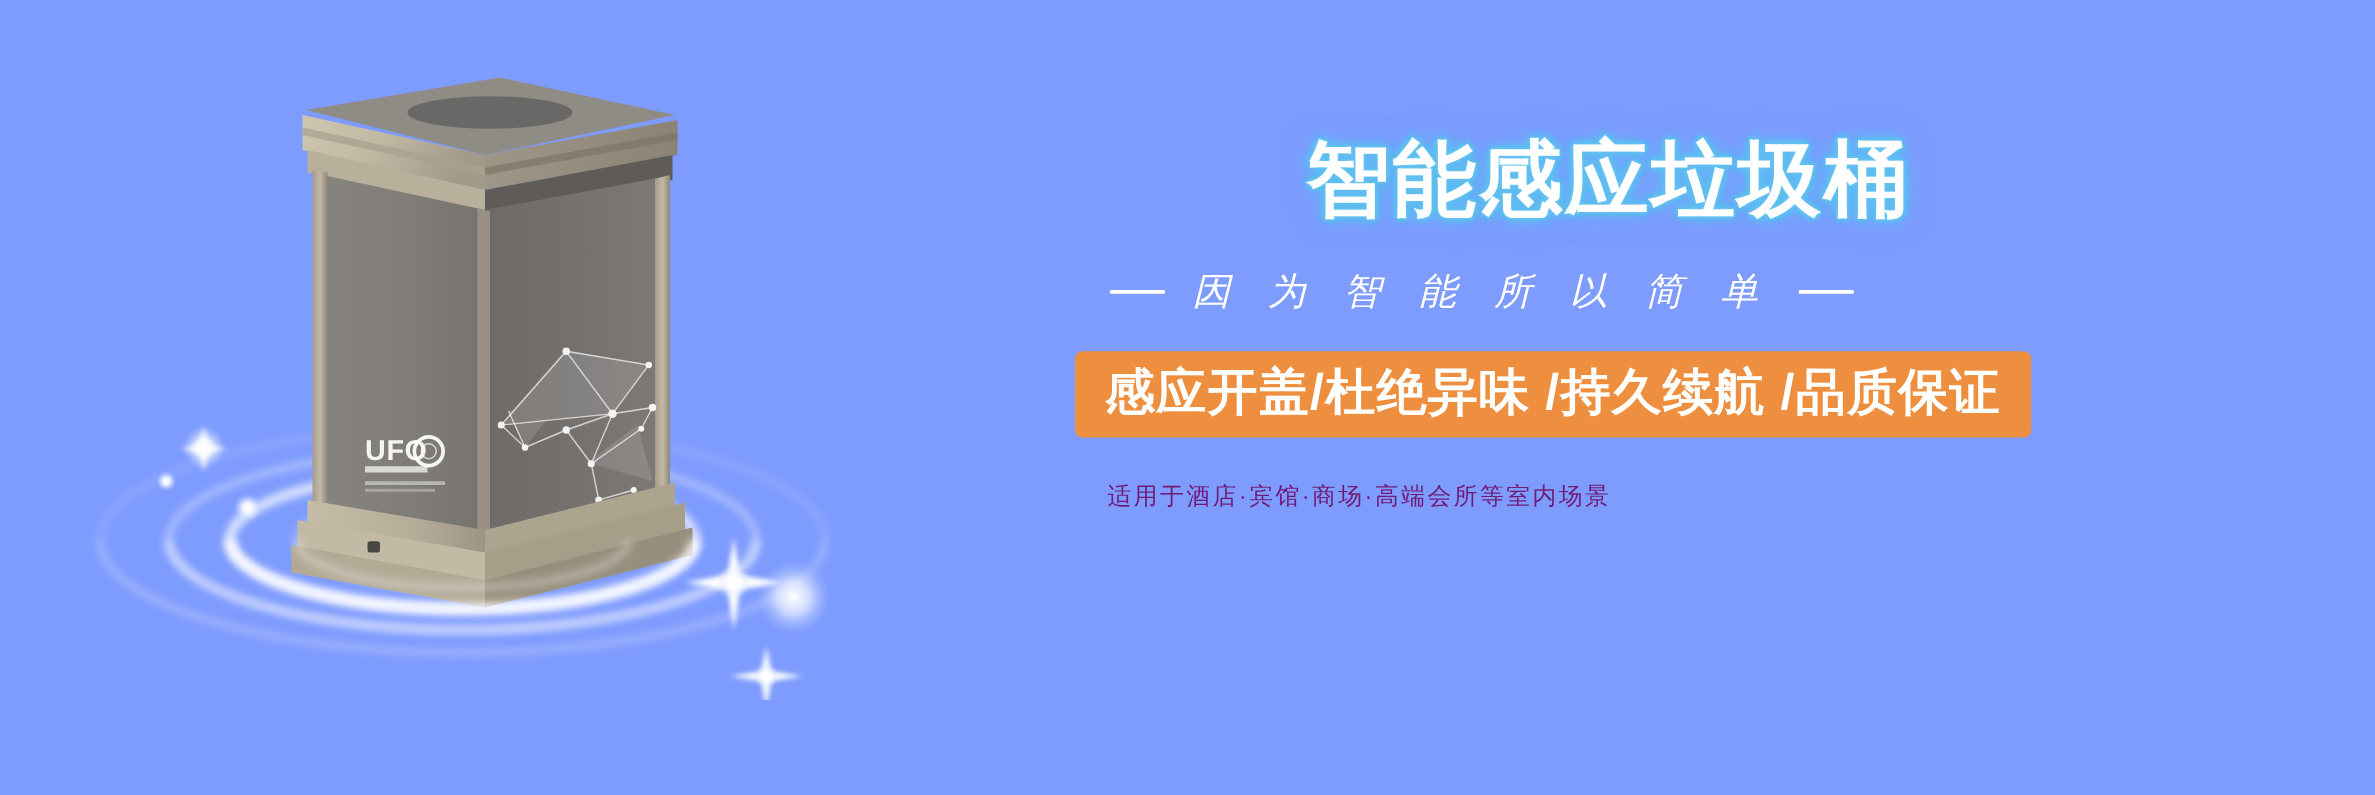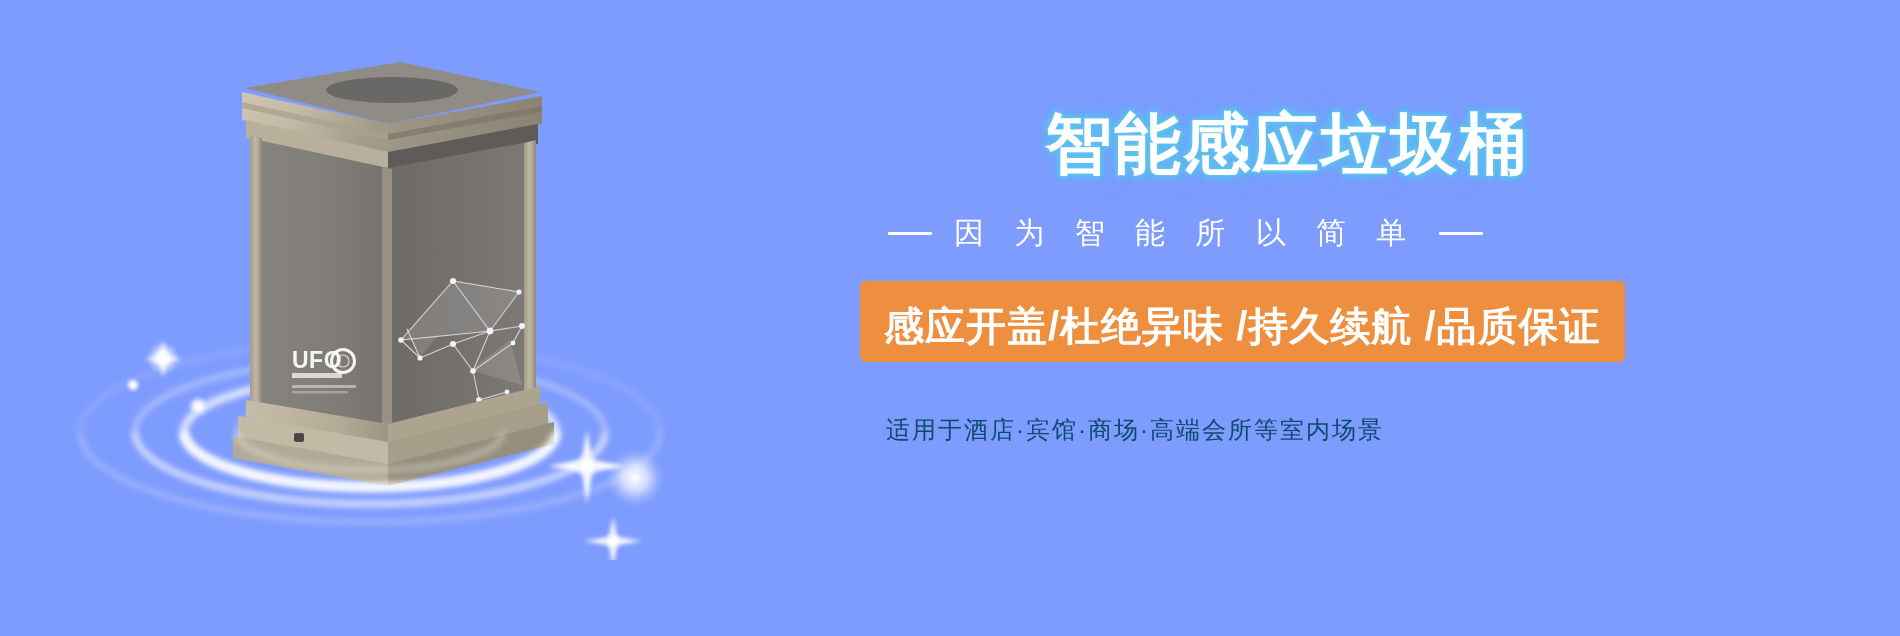--- a/index.html
+++ b/index.html
@@ -70,44 +70,45 @@
     height: 3px;
     background: #ffffff;
     flex: 0 0 auto;
     border-radius: 1px;
   }
   .subline-text {
     font-size: 30px;
     color: #ffffff;
     letter-spacing: 11px;
     font-weight: normal;
+    font-style: italic;
   }
 
   .feature-bar {
     margin: 27px 0 0 0;
     background: #ed8f3e;
     border-radius: 6px;
     display: inline-block;
-    padding: 23px 24px 14px 24px;
+    padding: 11px 24px 14px 24px;
     box-sizing: border-box;
     white-space: nowrap;
   }
   .feature-text {
     font-size: 40px;
     font-weight: bold;
     color: #ffffff;
     letter-spacing: 1px;
     line-height: 1.1;
   }
 
   .scene-line {
-    margin: 52px 0 0 0;
+    margin: 34px 0 0 0;
     padding-left: 26px;
-    font-size: 24px;
-    color: #0c4a6e;
+    font-size: 19px;
+    color: #701a75;
     letter-spacing: 2px;
     white-space: nowrap;
   }
 </style>
 </head>
 <body>
 
 <div id="banner">
 
   <div id="product-stage">

